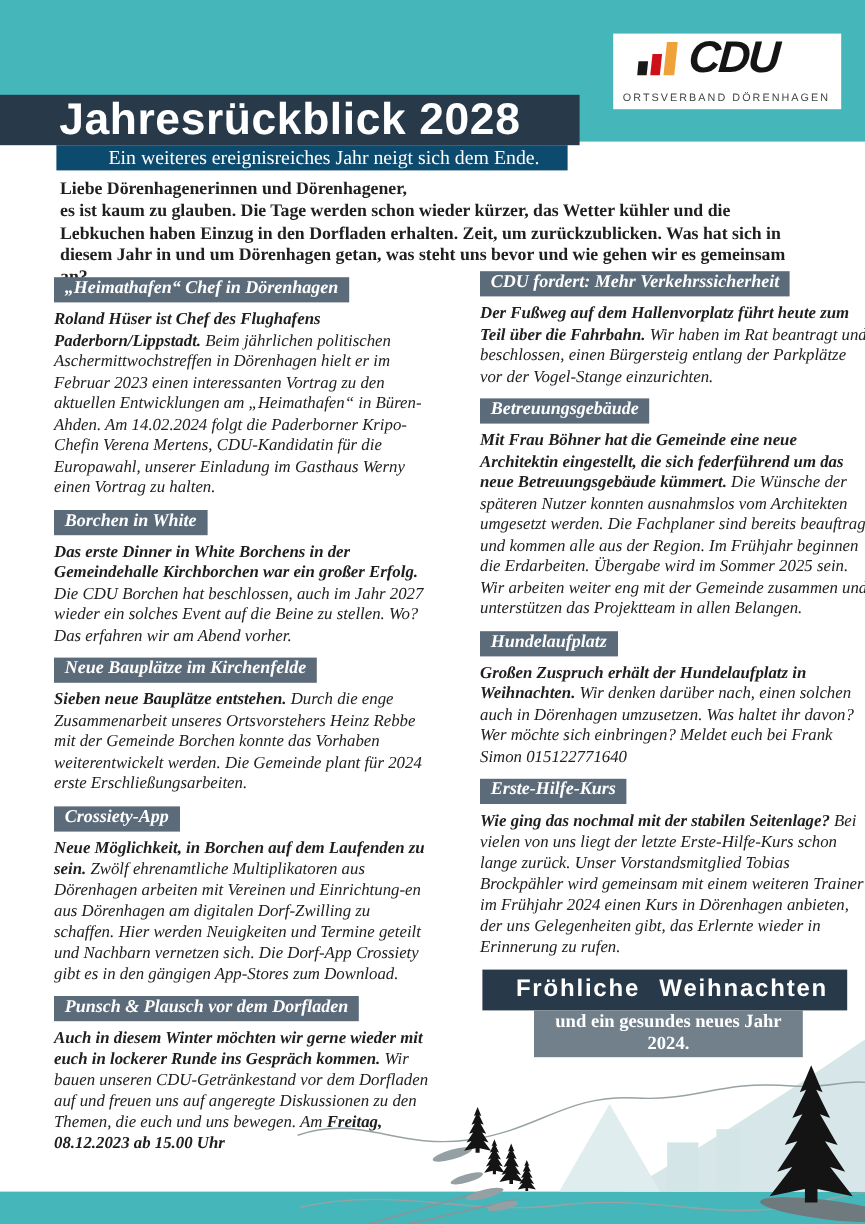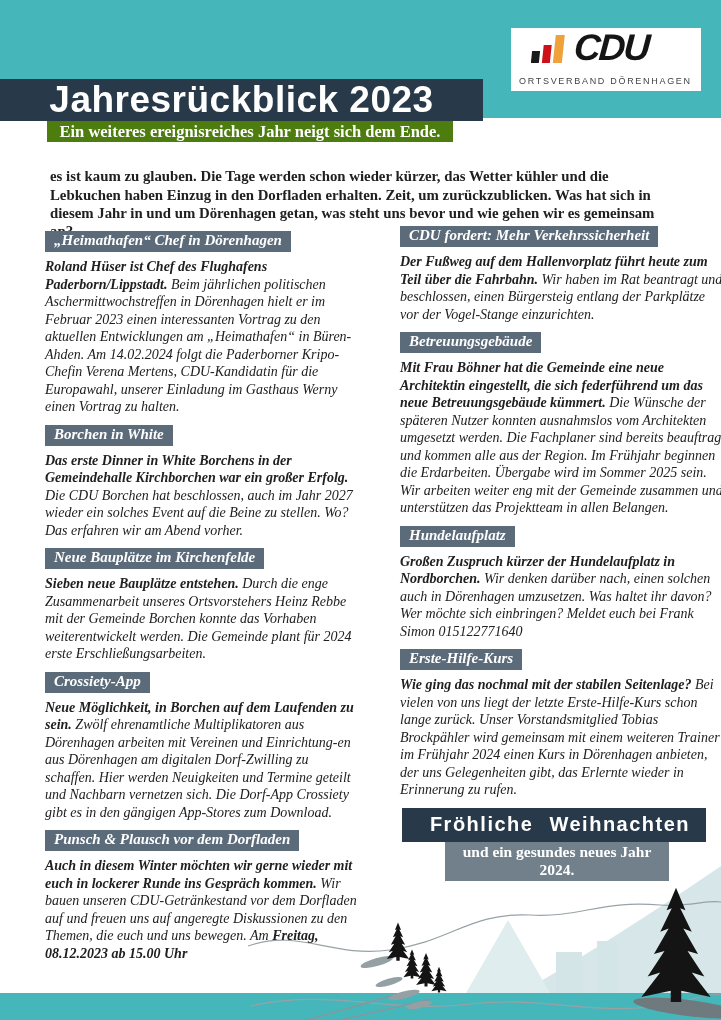--- a/index.html
+++ b/index.html
@@ -13,22 +13,22 @@
   .title-banner {
     position:absolute; top:79px; left:0; width:483px; height:42px;
     background:#28394a; display:flex; align-items:center; justify-content:center; z-index:2;
   }
   .title-banner h1 {
     margin:0; color:#fff; font-family:"Liberation Sans", sans-serif;
     font-weight:bold; font-size:37px; letter-spacing:.5px; white-space:nowrap;
   }
   .subtitle-banner {
     position:absolute; top:121px; left:47px; width:406px; height:21px;
-    background:#4d7c0f; color:#fff; font-weight:bold; font-size:16.5px;
-    display:flex; align-items:center; justify-content:center; z-index:2; white-space:nowrap;
+    background:#0c4a6e; color:#fff; font-weight:normal; font-size:16.5px;
+    display:flex; align-items:center; justify-content:center; z-index:2; white-space:nowrap;padding-left:20px;
   }
   .logo-box {
     position:absolute; top:28px; left:511px; width:190px; height:63px;
     background:#fff; box-sizing:border-box; padding:5px 8px 5px 8px;
     display:flex; flex-direction:column; justify-content:space-between; z-index:2;
   }
   .logo-row { display:flex; align-items:flex-end; gap:5px; padding-left:12px; }
   .logo-text {
     font-family:"Liberation Sans", sans-serif; font-weight:bold; font-style:italic;
     font-size:37px; line-height:.78; color:#151515; letter-spacing:-2px; transform:skewX(-4deg);
@@ -69,41 +69,41 @@
   .decor { position:absolute; left:0; top:845px; width:721px; height:175px; z-index:2; pointer-events:none; }
 </style>
 </head>
 <body>
 
 <div class="page">
 
   <div class="teal-band"></div>
 
   <div class="title-banner">
-    <h1>Jahresrückblick 2023</h1>
+    <h1>Jahresrückblick 2028</h1>
   </div>
 
   <div class="subtitle-banner">Ein weiteres ereignisreiches Jahr neigt sich dem Ende.</div>
 
   <div class="logo-box">
     <div class="logo-row">
       <svg width="38" height="30" viewBox="0 0 38 30">
         <g transform="skewX(-6) translate(3,0)">
           <rect x="0" y="18" width="8" height="12" fill="#1a1a1a"></rect>
           <rect x="11" y="12" width="8" height="18" fill="#ce1118"></rect>
           <rect x="22" y="2" width="9" height="28" fill="#f0a23a"></rect>
         </g>
       </svg>
       <span class="logo-text">CDU</span>
     </div>
     <div class="logo-org">ORTSVERBAND DÖRENHAGEN</div>
   </div>
 
   <div class="intro">
-    <br>
+    <span>Liebe Dörenhagenerinnen und Dörenhagener,</span><br>
     <span>es ist kaum zu glauben. Die Tage werden schon wieder kürzer, das Wetter kühler und die Lebkuchen haben Einzug in den Dorfladen erhalten. Zeit, um zurückzublicken. Was hat sich in diesem Jahr in und um Dörenhagen getan, was steht uns bevor und wie gehen wir es gemeinsam an?</span>
   </div>
 
   <div class="col col-left">
     <section class="article">
       <div class="article-heading">„Heimathafen“ Chef in Dörenhagen</div>
       <p class="article-body"><b>Roland Hüser ist Chef des Flughafens Paderborn/Lippstadt.</b> <span>Beim jährlichen politischen Aschermittwochstreffen in Dörenhagen hielt er im Februar 2023 einen interessanten Vortrag zu den aktuellen Entwicklungen am „Heimathafen“ in Büren-Ahden. Am 14.02.2024 folgt die Paderborner Kripo-Chefin Verena Mertens, CDU-Kandidatin für die Europawahl, unserer Einladung im Gasthaus Werny einen Vortrag zu halten.</span> <b></b></p>
     </section>
     <section class="article">
       <div class="article-heading">Borchen in White</div>
@@ -127,21 +127,21 @@
     <section class="article">
       <div class="article-heading">CDU fordert: Mehr Verkehrssicherheit</div>
       <p class="article-body"><b>Der Fußweg auf dem Hallenvorplatz führt heute zum Teil über die Fahrbahn.</b> <span>Wir haben im Rat beantragt und beschlossen, einen Bürgersteig entlang der Parkplätze vor der Vogel-Stange einzurichten.</span></p>
     </section>
     <section class="article">
       <div class="article-heading">Betreuungsgebäude</div>
       <p class="article-body"><b>Mit Frau Böhner hat die Gemeinde eine neue Architektin eingestellt, die sich federführend um das neue Betreuungsgebäude kümmert.</b> <span>Die Wünsche der späteren Nutzer konnten ausnahmslos vom Architekten umgesetzt werden. Die Fachplaner sind bereits beauftragt und kommen alle aus der Region. Im Frühjahr beginnen die Erdarbeiten. Übergabe wird im Sommer 2025 sein. Wir arbeiten weiter eng mit der Gemeinde zusammen und unterstützen das Projektteam in allen Belangen.</span></p>
     </section>
     <section class="article">
       <div class="article-heading">Hundelaufplatz</div>
-      <p class="article-body"><b>Großen Zuspruch kürzer der Hundelaufplatz in Nordborchen.</b> <span>Wir denken darüber nach, einen solchen auch in Dörenhagen umzusetzen. Was haltet ihr davon? Wer möchte sich einbringen? Meldet euch bei Frank Simon 015122771640</span></p>
+      <p class="article-body"><b>Großen Zuspruch erhält der Hundelaufplatz in Weihnachten.</b> <span>Wir denken darüber nach, einen solchen auch in Dörenhagen umzusetzen. Was haltet ihr davon? Wer möchte sich einbringen? Meldet euch bei Frank Simon 015122771640</span></p>
     </section>
     <section class="article">
       <div class="article-heading">Erste-Hilfe-Kurs</div>
       <p class="article-body"><b>Wie ging das nochmal mit der stabilen Seitenlage?</b> <span>Bei vielen von uns liegt der letzte Erste-Hilfe-Kurs schon lange zurück. Unser Vorstandsmitglied Tobias Brockpähler wird gemeinsam mit einem weiteren Trainer im Frühjahr 2024 einen Kurs in Dörenhagen anbieten, der uns Gelegenheiten gibt, das Erlernte wieder in Erinnerung zu rufen.</span></p>
     </section>
 
     <section class="christmas">
       <div class="xmas-banner">Fröhliche Weihnachten</div>
       <div class="xmas-sub">und ein gesundes neues Jahr 2024.</div>
     </section>

